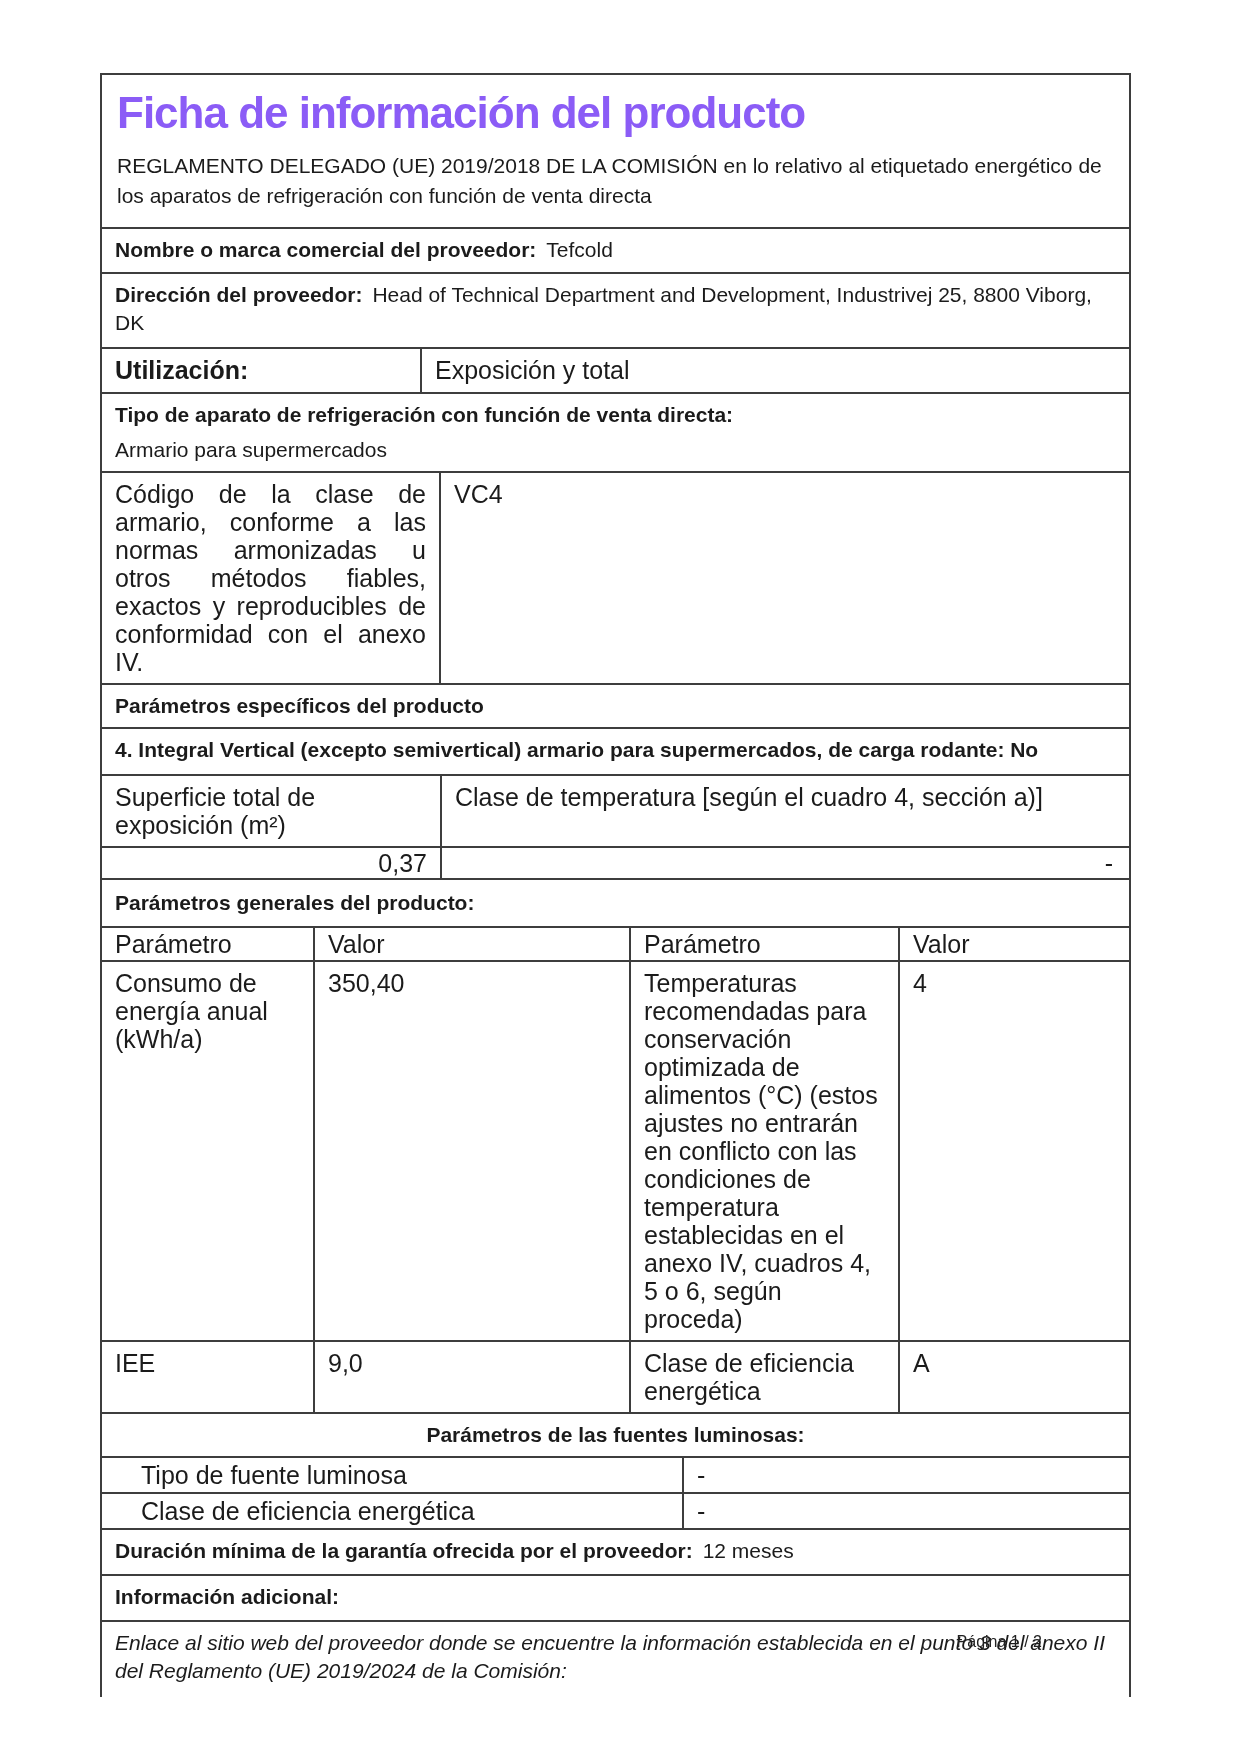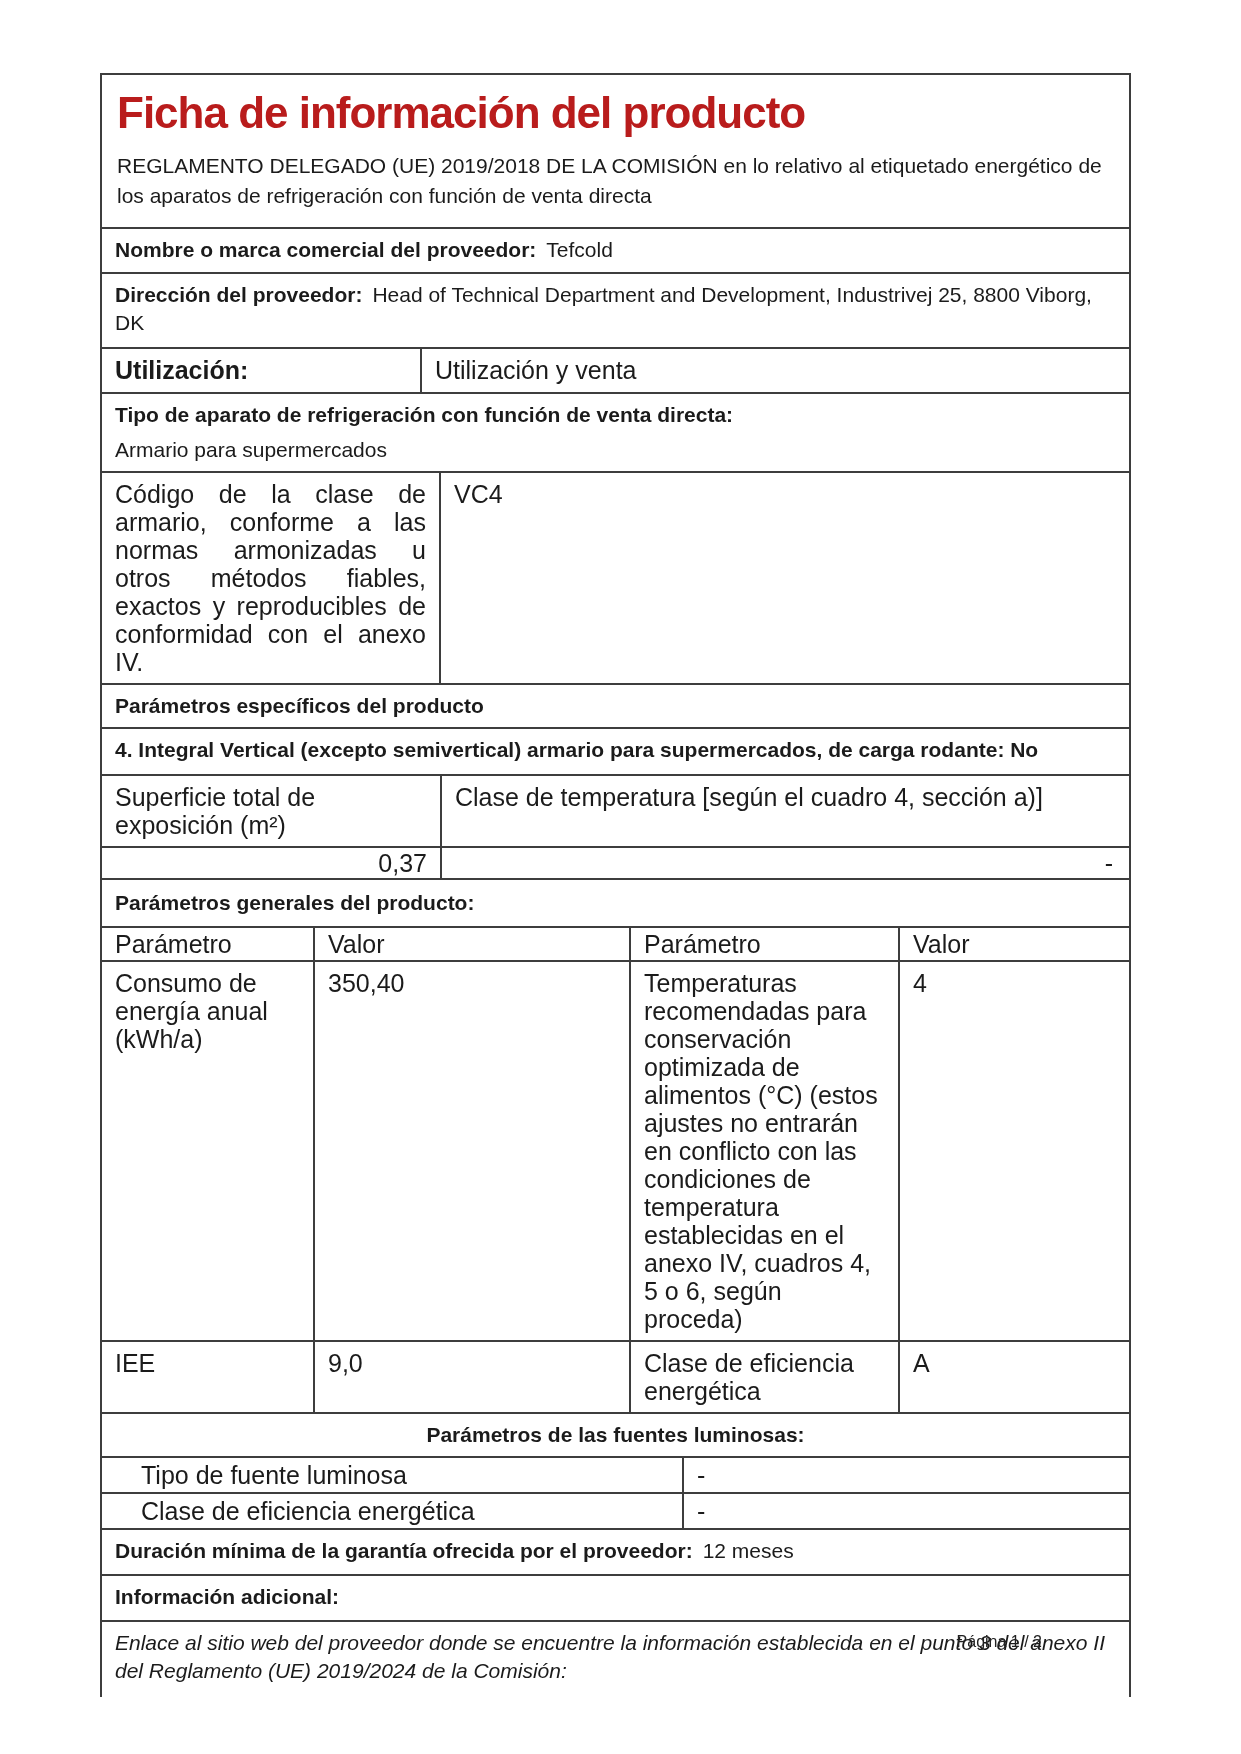--- a/index.html
+++ b/index.html
@@ -25,21 +25,21 @@
   .row.nopad { padding: 0; }
   .flexrow { display: flex; align-items: stretch; }
   .cell { padding: 7px 13px; font-size: 25px; line-height: 28px; }
   .cell + .cell { border-left: 2px solid #3d3d3d; }
   .b { font-weight: bold; }
   .val { margin-left: 10px; }
 
   
   .header-block { min-height: 154px; padding: 14px 15px 10px 15px; }
   .doc-title {
-    color: #b91c1c;
+    color: #8b5cf6;
     font-size: 44px;
     line-height: 48px;
     font-weight: bold;
     letter-spacing: -1px;
     margin-bottom: 14px;
   }
   .regulation { font-size: 21px; line-height: 30px; }
 
   
   .r-nombre    { min-height: 45px; }
@@ -117,21 +117,21 @@
     <span class="b">Nombre o marca comercial del proveedor:</span><span class="val">Tefcold</span>
   </div>
 
   <div class="row r-direccion">
     <span class="b">Dirección del proveedor:</span><span class="val">Head of Technical Department and Development, Industrivej 25, 8800 Viborg, DK</span>
   </div>
 
 
   <div class="row nopad flexrow r-util">
     <div class="cell c-label b">Utilización:</div>
-    <div class="cell c-value">Utilización y venta</div>
+    <div class="cell c-value">Exposición y total</div>
   </div>
 
   <div class="row r-tipo">
     <div class="b">Tipo de aparato de refrigeración con función de venta directa:</div>
     <div class="tipo-value">Armario para supermercados</div>
   </div>
 
   <div class="row nopad flexrow r-codigo">
     <div class="cell c-label">Código de la clase de armario, conforme a las normas armonizadas u otros métodos fiables, exactos y reproducibles de conformidad con el anexo IV.</div>
     <div class="cell c-value">VC4</div>

